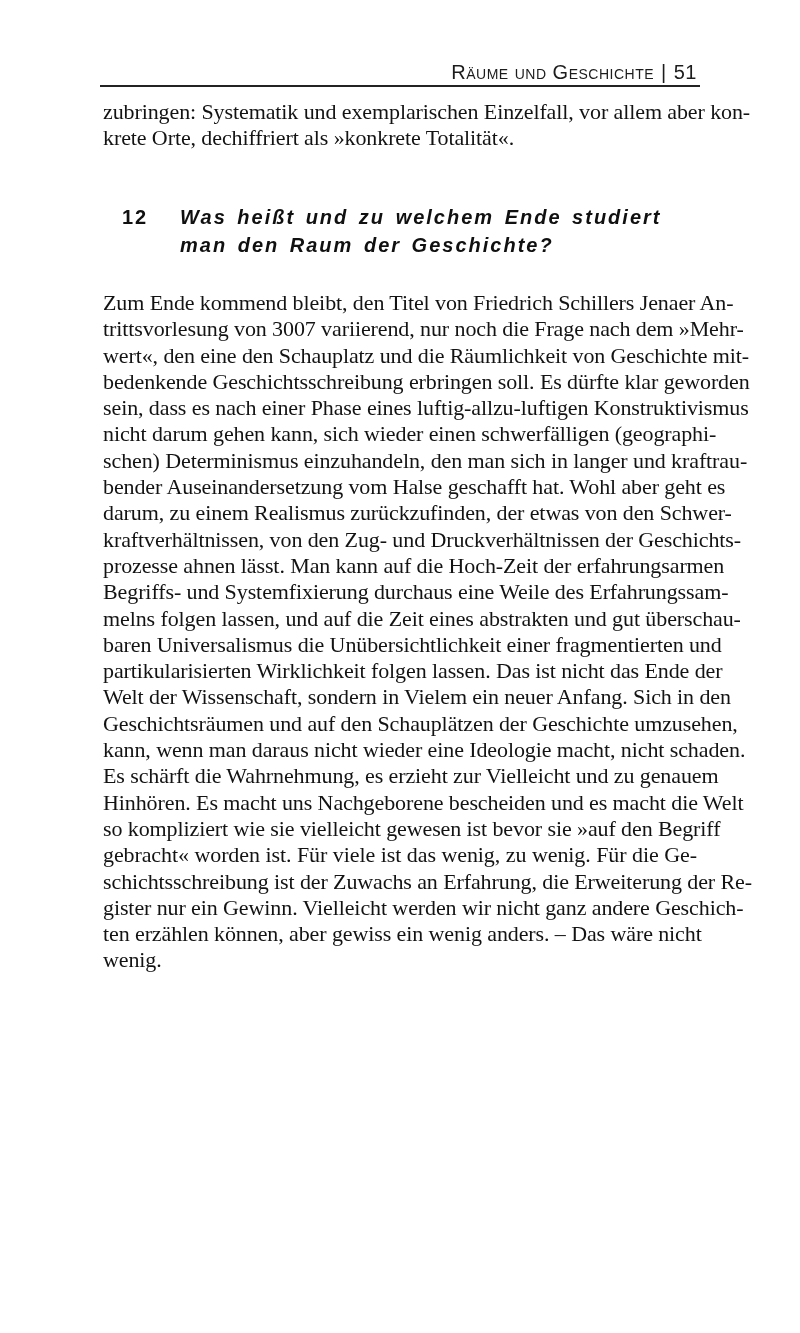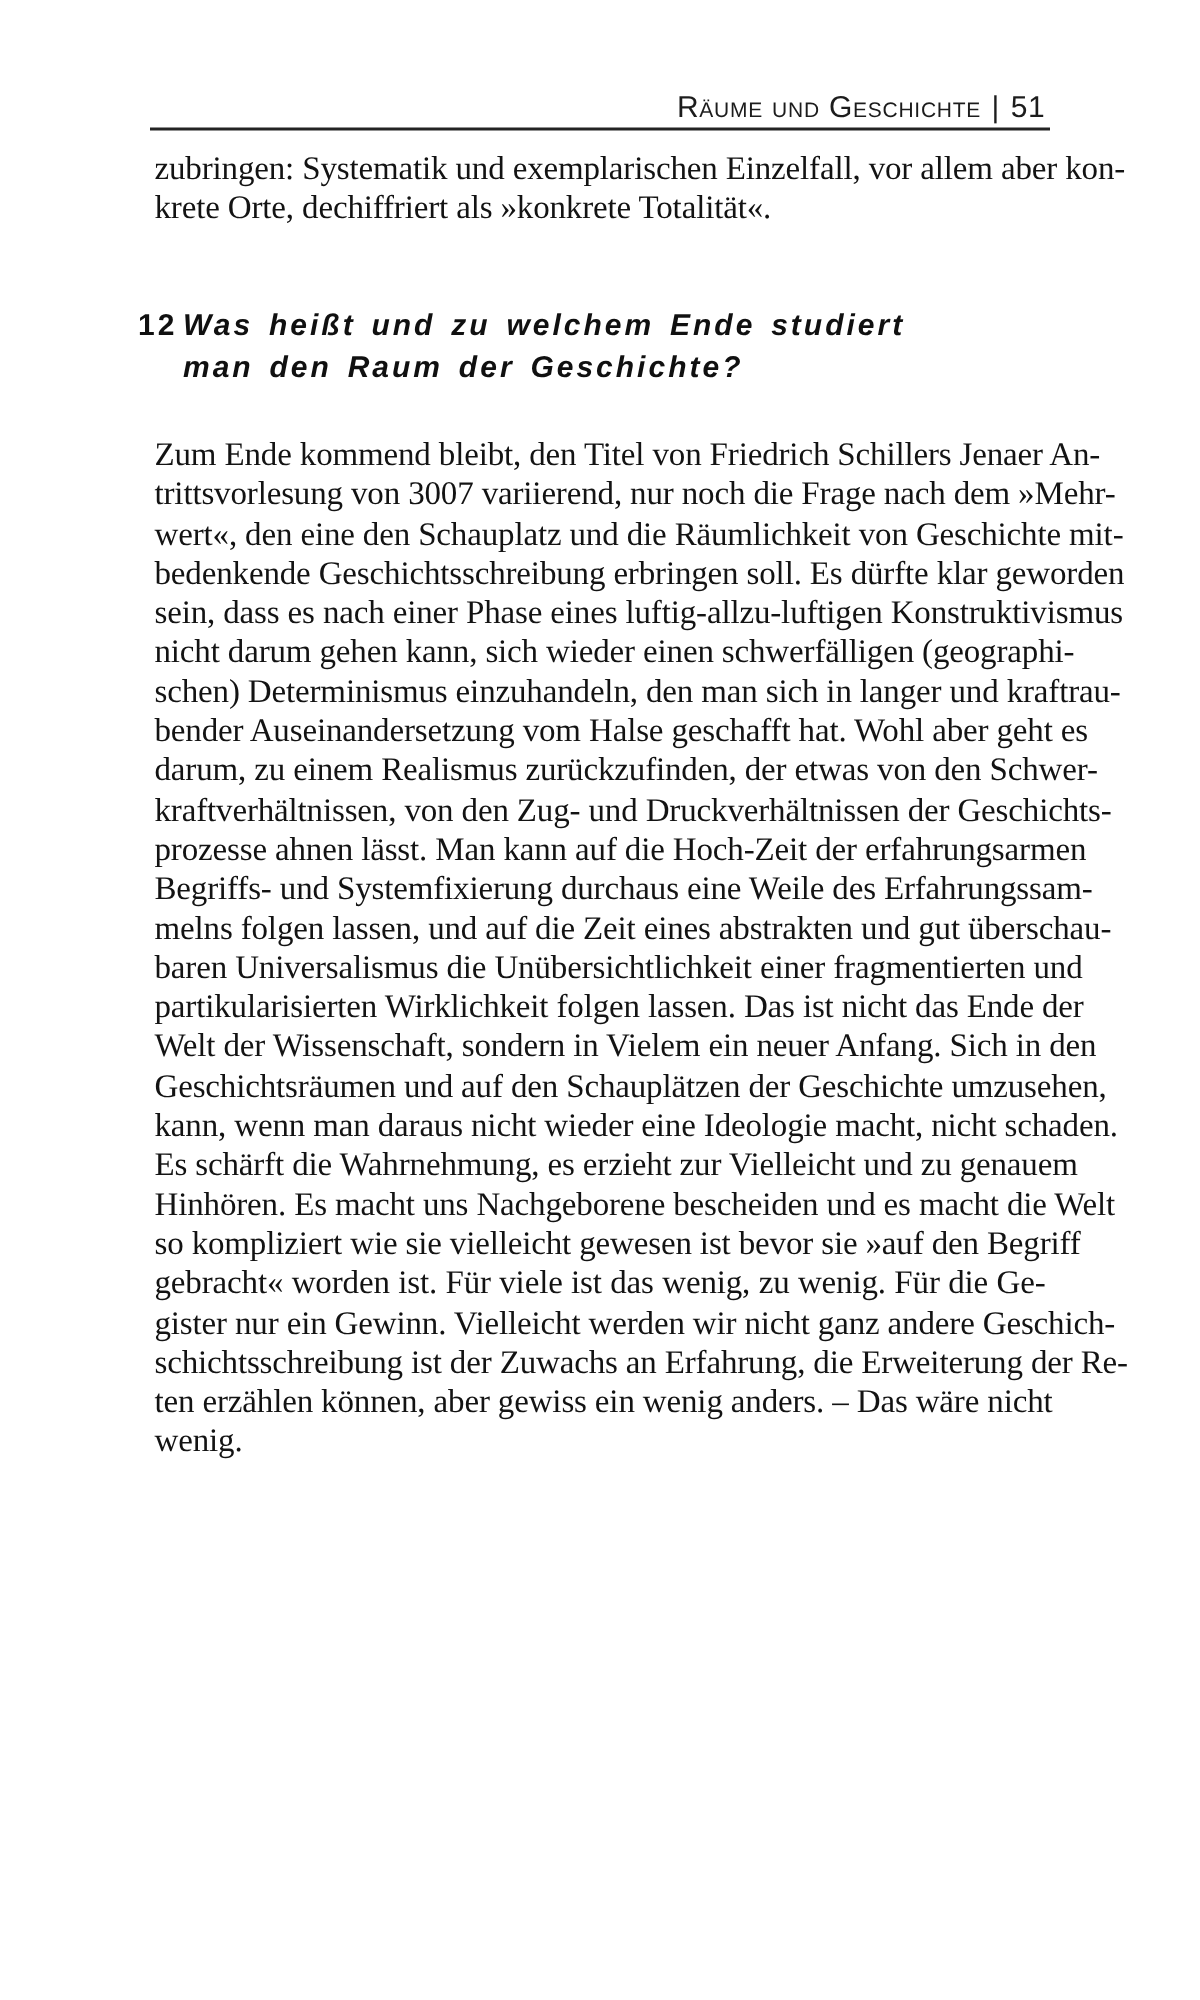--- a/index.html
+++ b/index.html
@@ -61,30 +61,31 @@
     height: 26.3px;
   }
   .tline-last {
     text-align-last: left;
   }
 
   
   .section-heading {
     position: absolute;
     top: 203px;
-    left: 92px;
+    left: 122px;
     width: 620px;
     display: flex;
     font-family: "Liberation Sans", sans-serif;
     font-weight: bold;
     font-size: 20px;
     line-height: 28px;
     letter-spacing: 2px;
     word-spacing: 3px;
     color: #101010;
+    gap: 28px;
   }
   .heading-number {
     flex: 0 0 30px;
   }
   .heading-text { flex: 1; font-style: italic; }
 
   
   .copyright-watermark {
     position: absolute;
     top: 1318px;
@@ -135,21 +136,21 @@
       <div class="tline">melns folgen lassen, und auf die Zeit eines abstrakten und gut überschau-</div>
       <div class="tline">baren Universalismus die Unübersichtlichkeit einer fragmentierten und</div>
       <div class="tline">partikularisierten Wirklichkeit folgen lassen. Das ist nicht das Ende der</div>
       <div class="tline">Welt der Wissenschaft, sondern in Vielem ein neuer Anfang. Sich in den</div>
       <div class="tline">Geschichtsräumen und auf den Schauplätzen der Geschichte umzusehen,</div>
       <div class="tline">kann, wenn man daraus nicht wieder eine Ideologie macht, nicht schaden.</div>
       <div class="tline">Es schärft die Wahrnehmung, es erzieht zur Vielleicht und zu genauem</div>
       <div class="tline">Hinhören. Es macht uns Nachgeborene bescheiden und es macht die Welt</div>
       <div class="tline">so kompliziert wie sie vielleicht gewesen ist bevor sie »auf den Begriff</div>
       <div class="tline">gebracht« worden ist. Für viele ist das wenig, zu wenig. Für die Ge-</div>
+      <div class="tline">schichtsschreibung ist der Zuwachs an Erfahrung, die Erweiterung der Re-</div>
       <div class="tline">gister nur ein Gewinn. Vielleicht werden wir nicht ganz andere Geschich-</div>
-      <div class="tline">schichtsschreibung ist der Zuwachs an Erfahrung, die Erweiterung der Re-</div>
       <div class="tline">ten erzählen können, aber gewiss ein wenig anders. – Das wäre nicht</div>
       <div class="tline tline-last">wenig.</div>
     </div>
 
   <div class="copyright-watermark">Copyrighted material</div>
 
 </div>
 
 </body></html>

